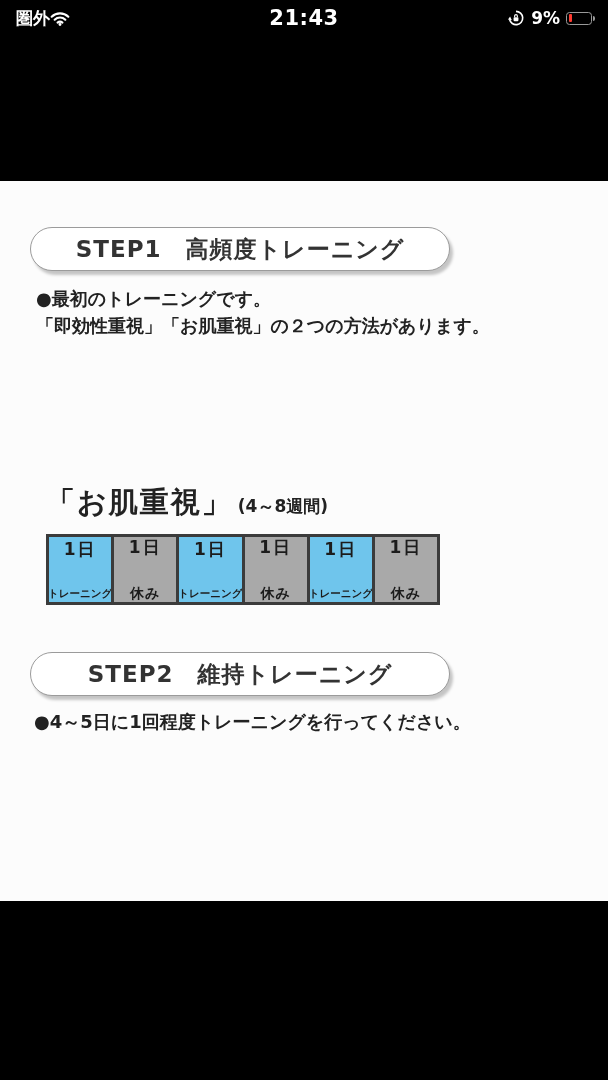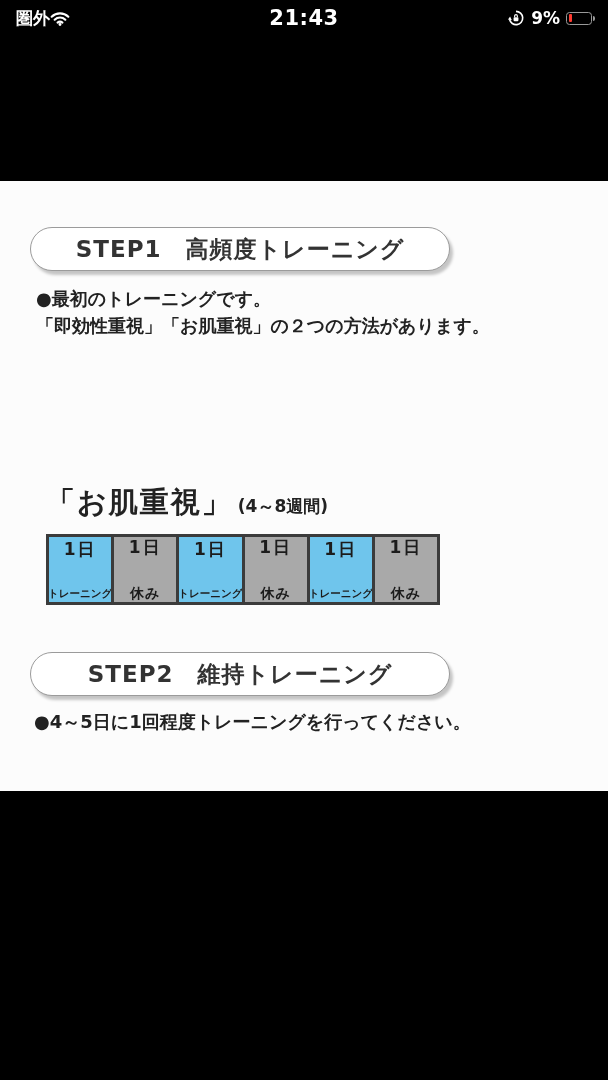--- a/index.html
+++ b/index.html
@@ -18,21 +18,21 @@
   .sb-right { display:flex; align-items:center; gap:6px; }
   .battery { position:relative; width:26px; height:13px; border:1px solid #9a9a9a;
     border-radius:3.5px; display:inline-block; }
   .battery-fill { position:absolute; left:1.5px; top:1.5px; bottom:1.5px; width:3px;
     background:var(--battery-level,#ff3b30); border-radius:1px; }
   .battery-nub { position:absolute; right:-4px; top:3.5px; width:2.5px; height:5px;
     background:#9a9a9a; border-radius:0 2px 2px 0; }
 
   
   .white-panel {
-    position:absolute; top:181px; left:0; width:608px; height:610px;
+    position:absolute; top:181px; left:0; width:608px; height:720px;
     background:#fcfcfc; color:var(--ink,#222);
   }
 
   .pill {
     position:absolute; left:30px; width:420px; height:44px;
     background:#fff; border:1.5px solid #9b9b9b; border-radius:23px;
     box-shadow:3px 4px 3px rgba(0,0,0,.22);
     display:flex; align-items:center; justify-content:center;
     font-size:23px; font-weight:600; color:#333; letter-spacing:1px;
   }

